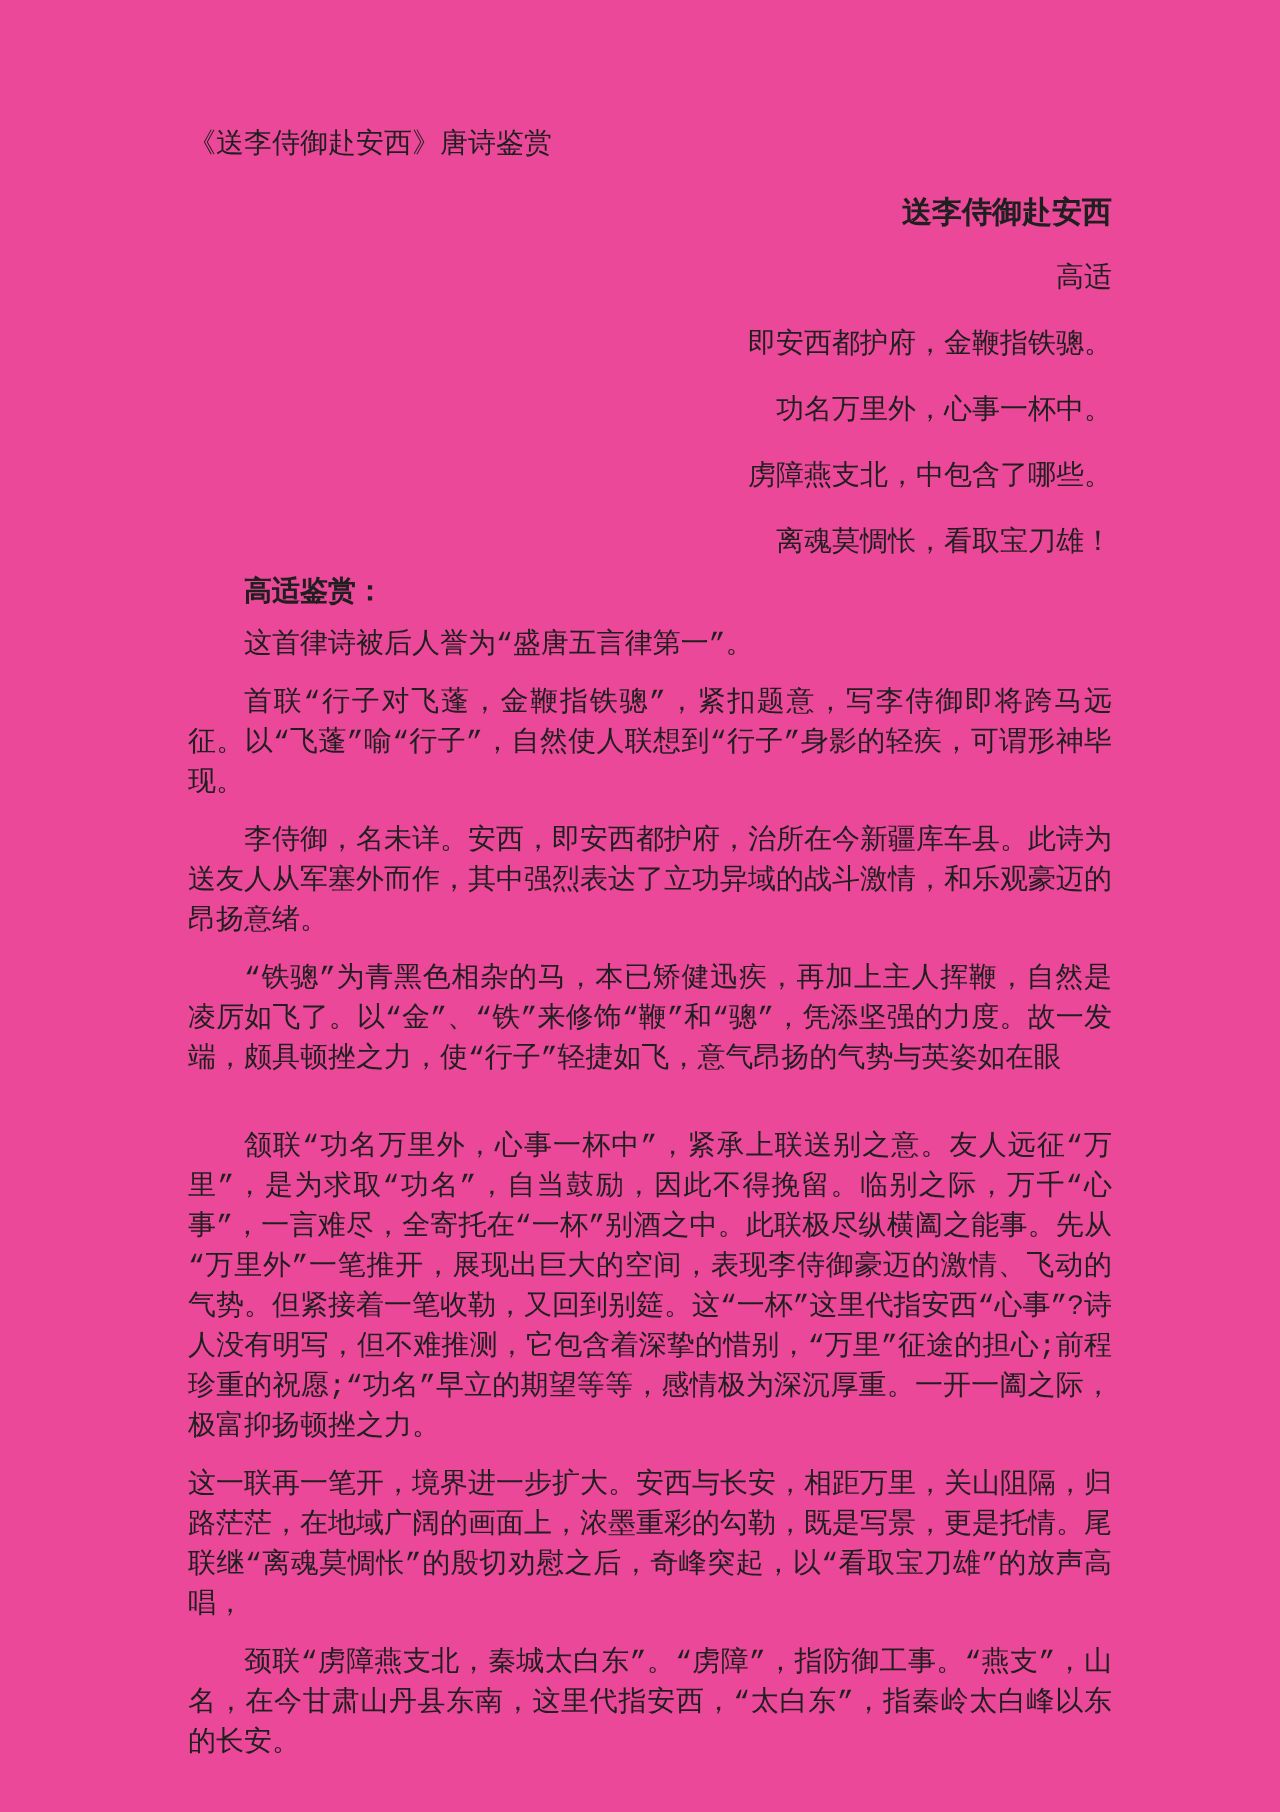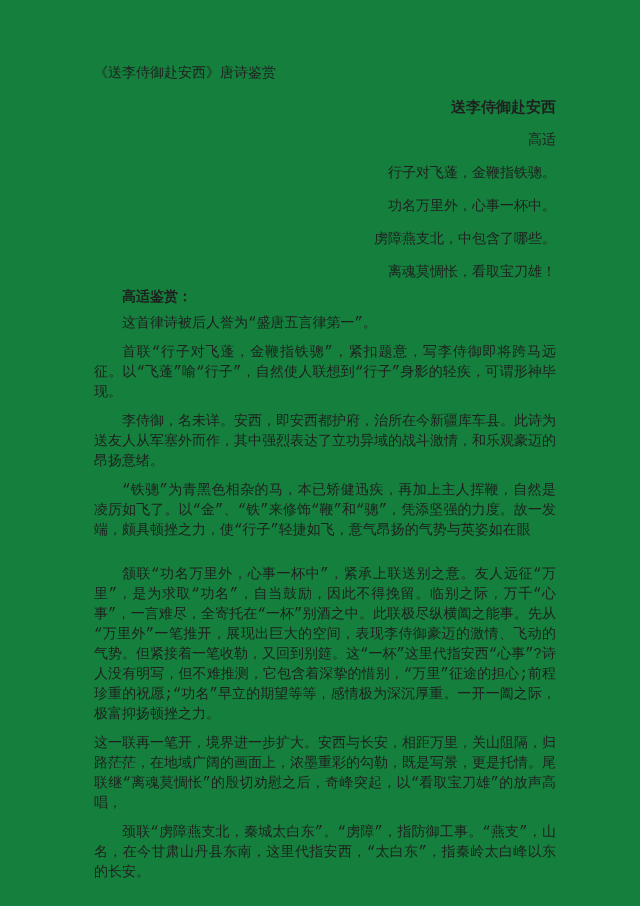--- a/index.html
+++ b/index.html
@@ -14,21 +14,21 @@
     font-family: "Liberation Serif", "DejaVu Serif", serif;
     font-size: 14px;
     line-height: 20px;
     color: #1f1f1f;
   }
   .page {
     box-sizing: border-box;
     width: 640px;
     height: 906px;
     padding: 63px 84px 0 94px;
-    background: #15803d;
+    background: #ec4899;
   }
   .doc-title {
     margin: 0 0 14px 0;
     text-align: left;
     font-weight: normal;
   }
   .poem-block p {
     margin: 0 0 13px 0;
     text-align: right;
   }
@@ -60,21 +60,21 @@
 </head>
 <body>
 
 <div class="page">
 
   <p class="doc-title">《送李侍御赴安西》唐诗鉴赏</p>
 
   <div class="poem-block">
     <p class="poem-title">送李侍御赴安西</p>
     <p class="poem-author">高适</p>
-    <p class="poem-line">行子对飞蓬，金鞭指铁骢。</p>
+    <p class="poem-line">即安西都护府，金鞭指铁骢。</p>
     <p class="poem-line">功名万里外，心事一杯中。</p>
     <p class="poem-line">虏障燕支北，中包含了哪些。</p>
     <p class="poem-line">离魂莫惆怅，看取宝刀雄！</p>
   </div>
 
   <p class="section-head">高适鉴赏：</p>
 
   <p class="para">这首律诗被后人誉为“盛唐五言律第一”。</p>
 
   <p class="para">首联“行子对飞蓬，金鞭指铁骢”，紧扣题意，写李侍御即将跨马远征。以“飞蓬”喻“行子”，自然使人联想到“行子”身影的轻疾，可谓形神毕现。</p>

